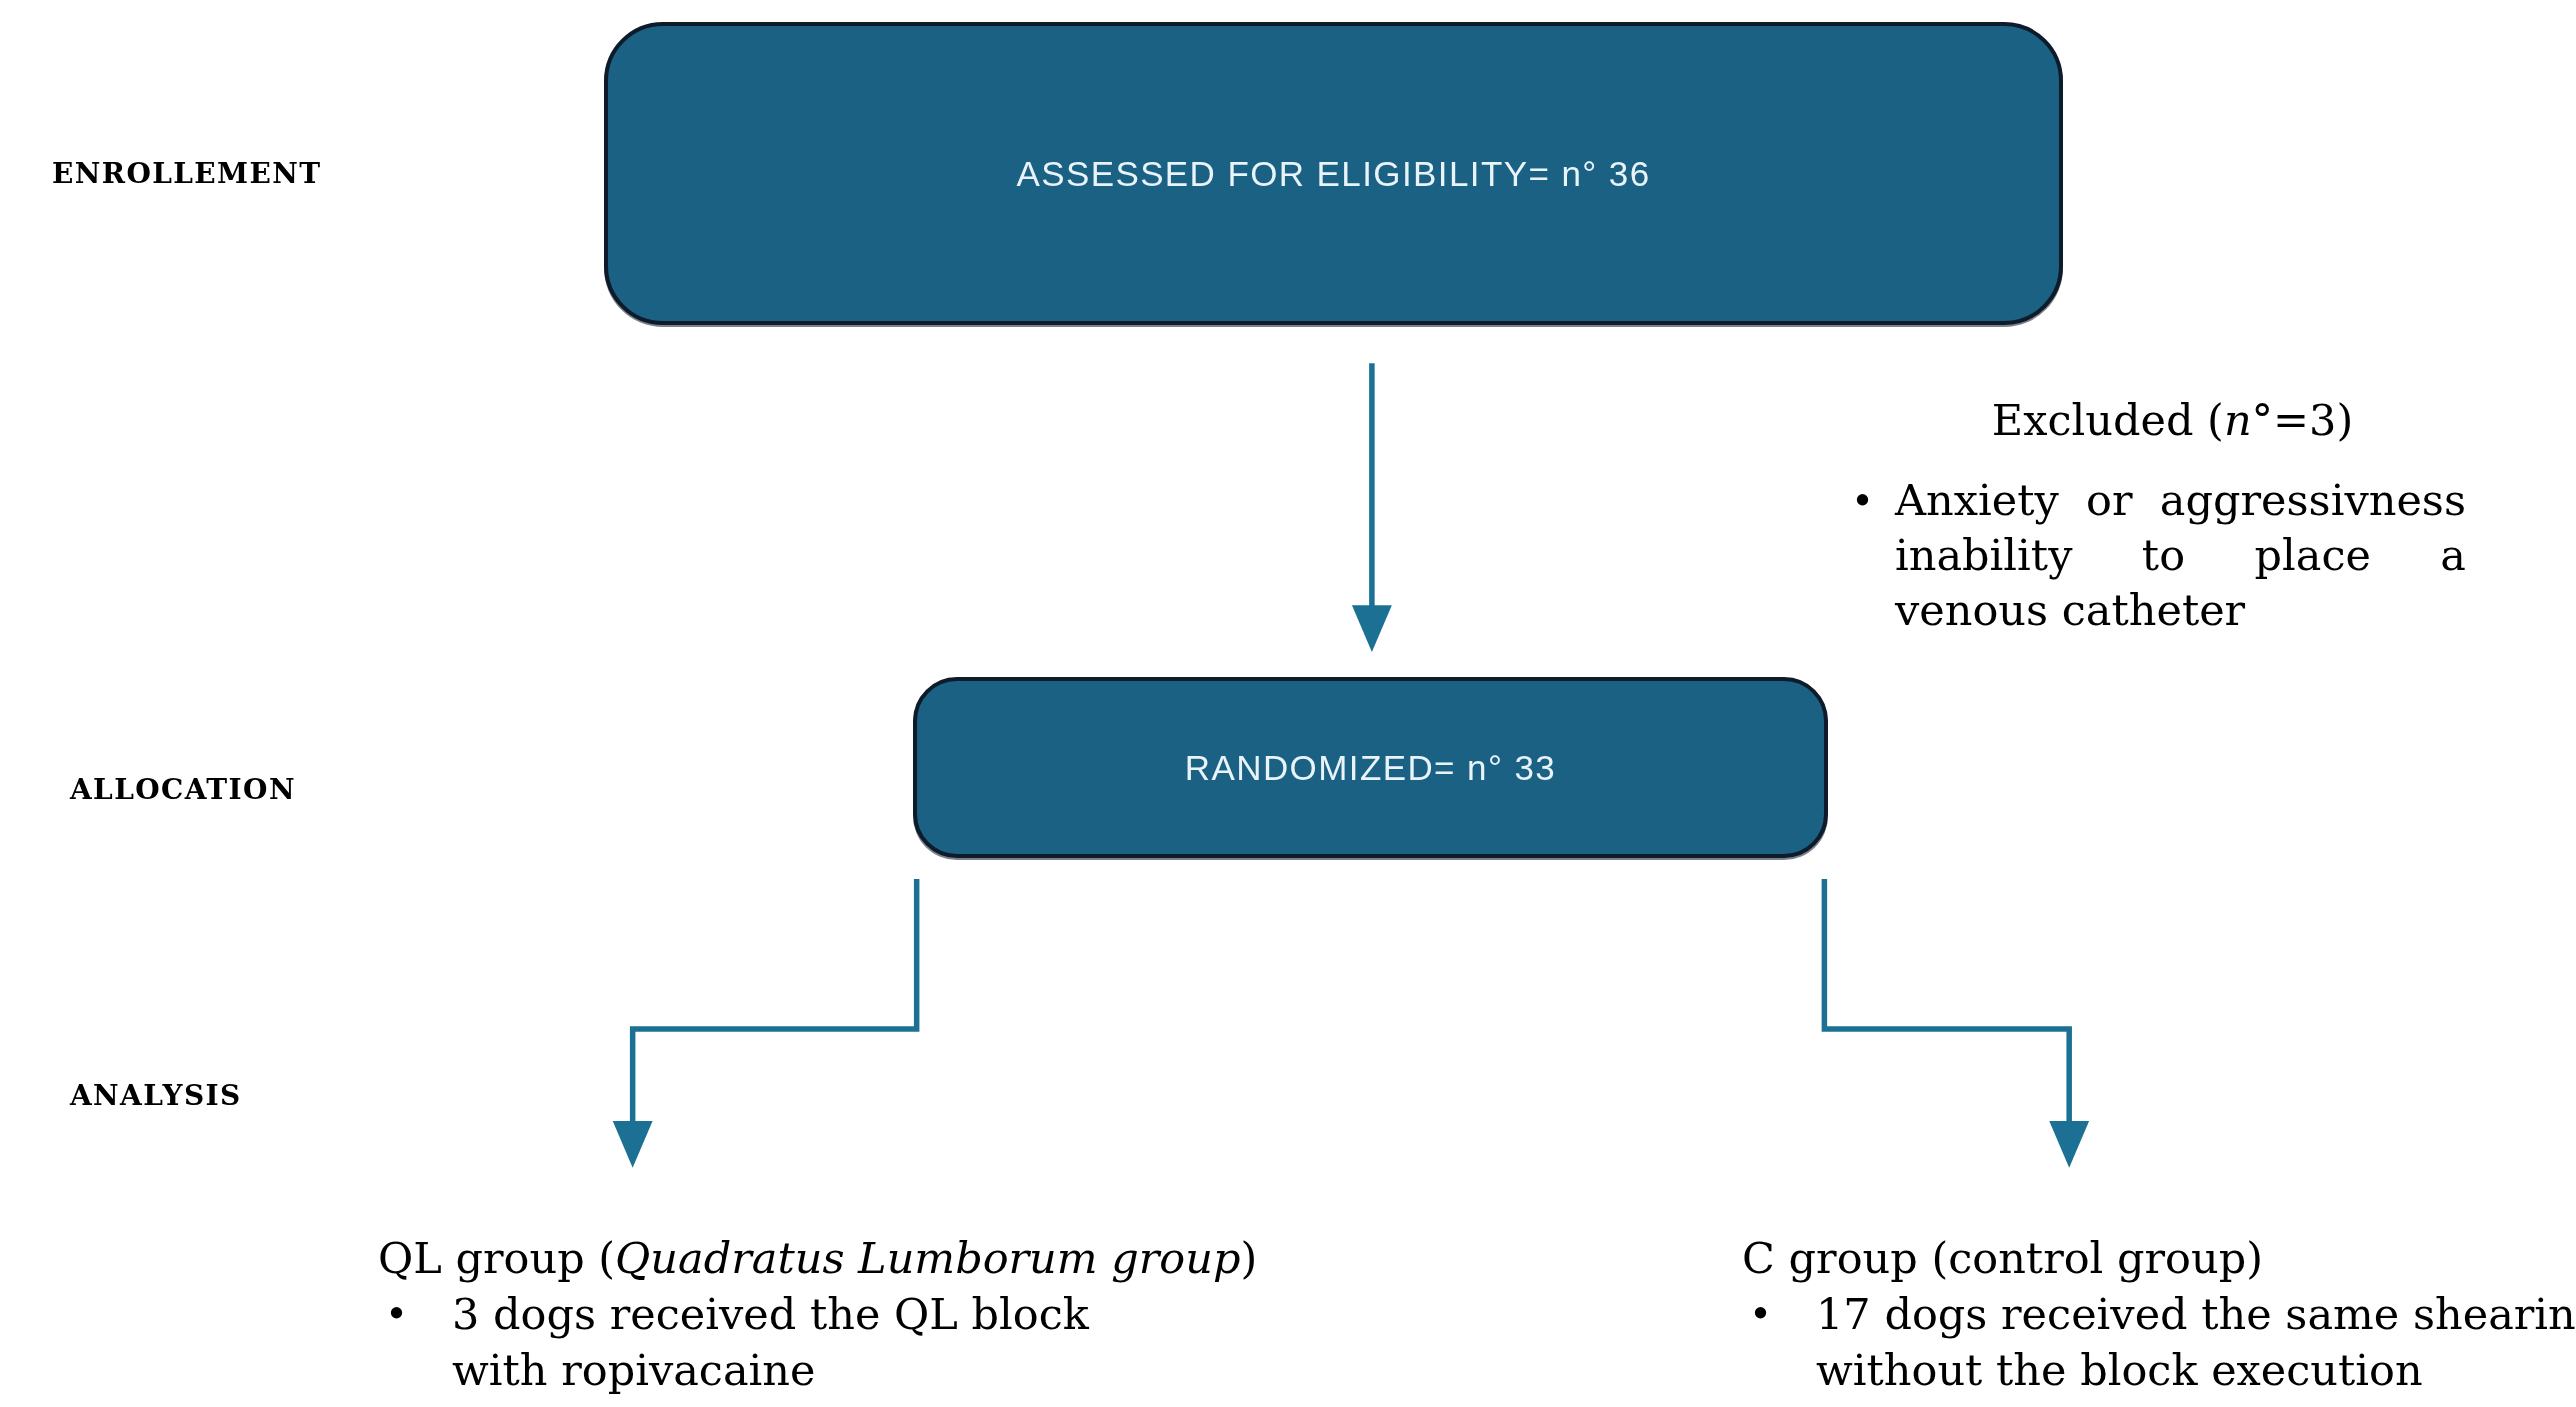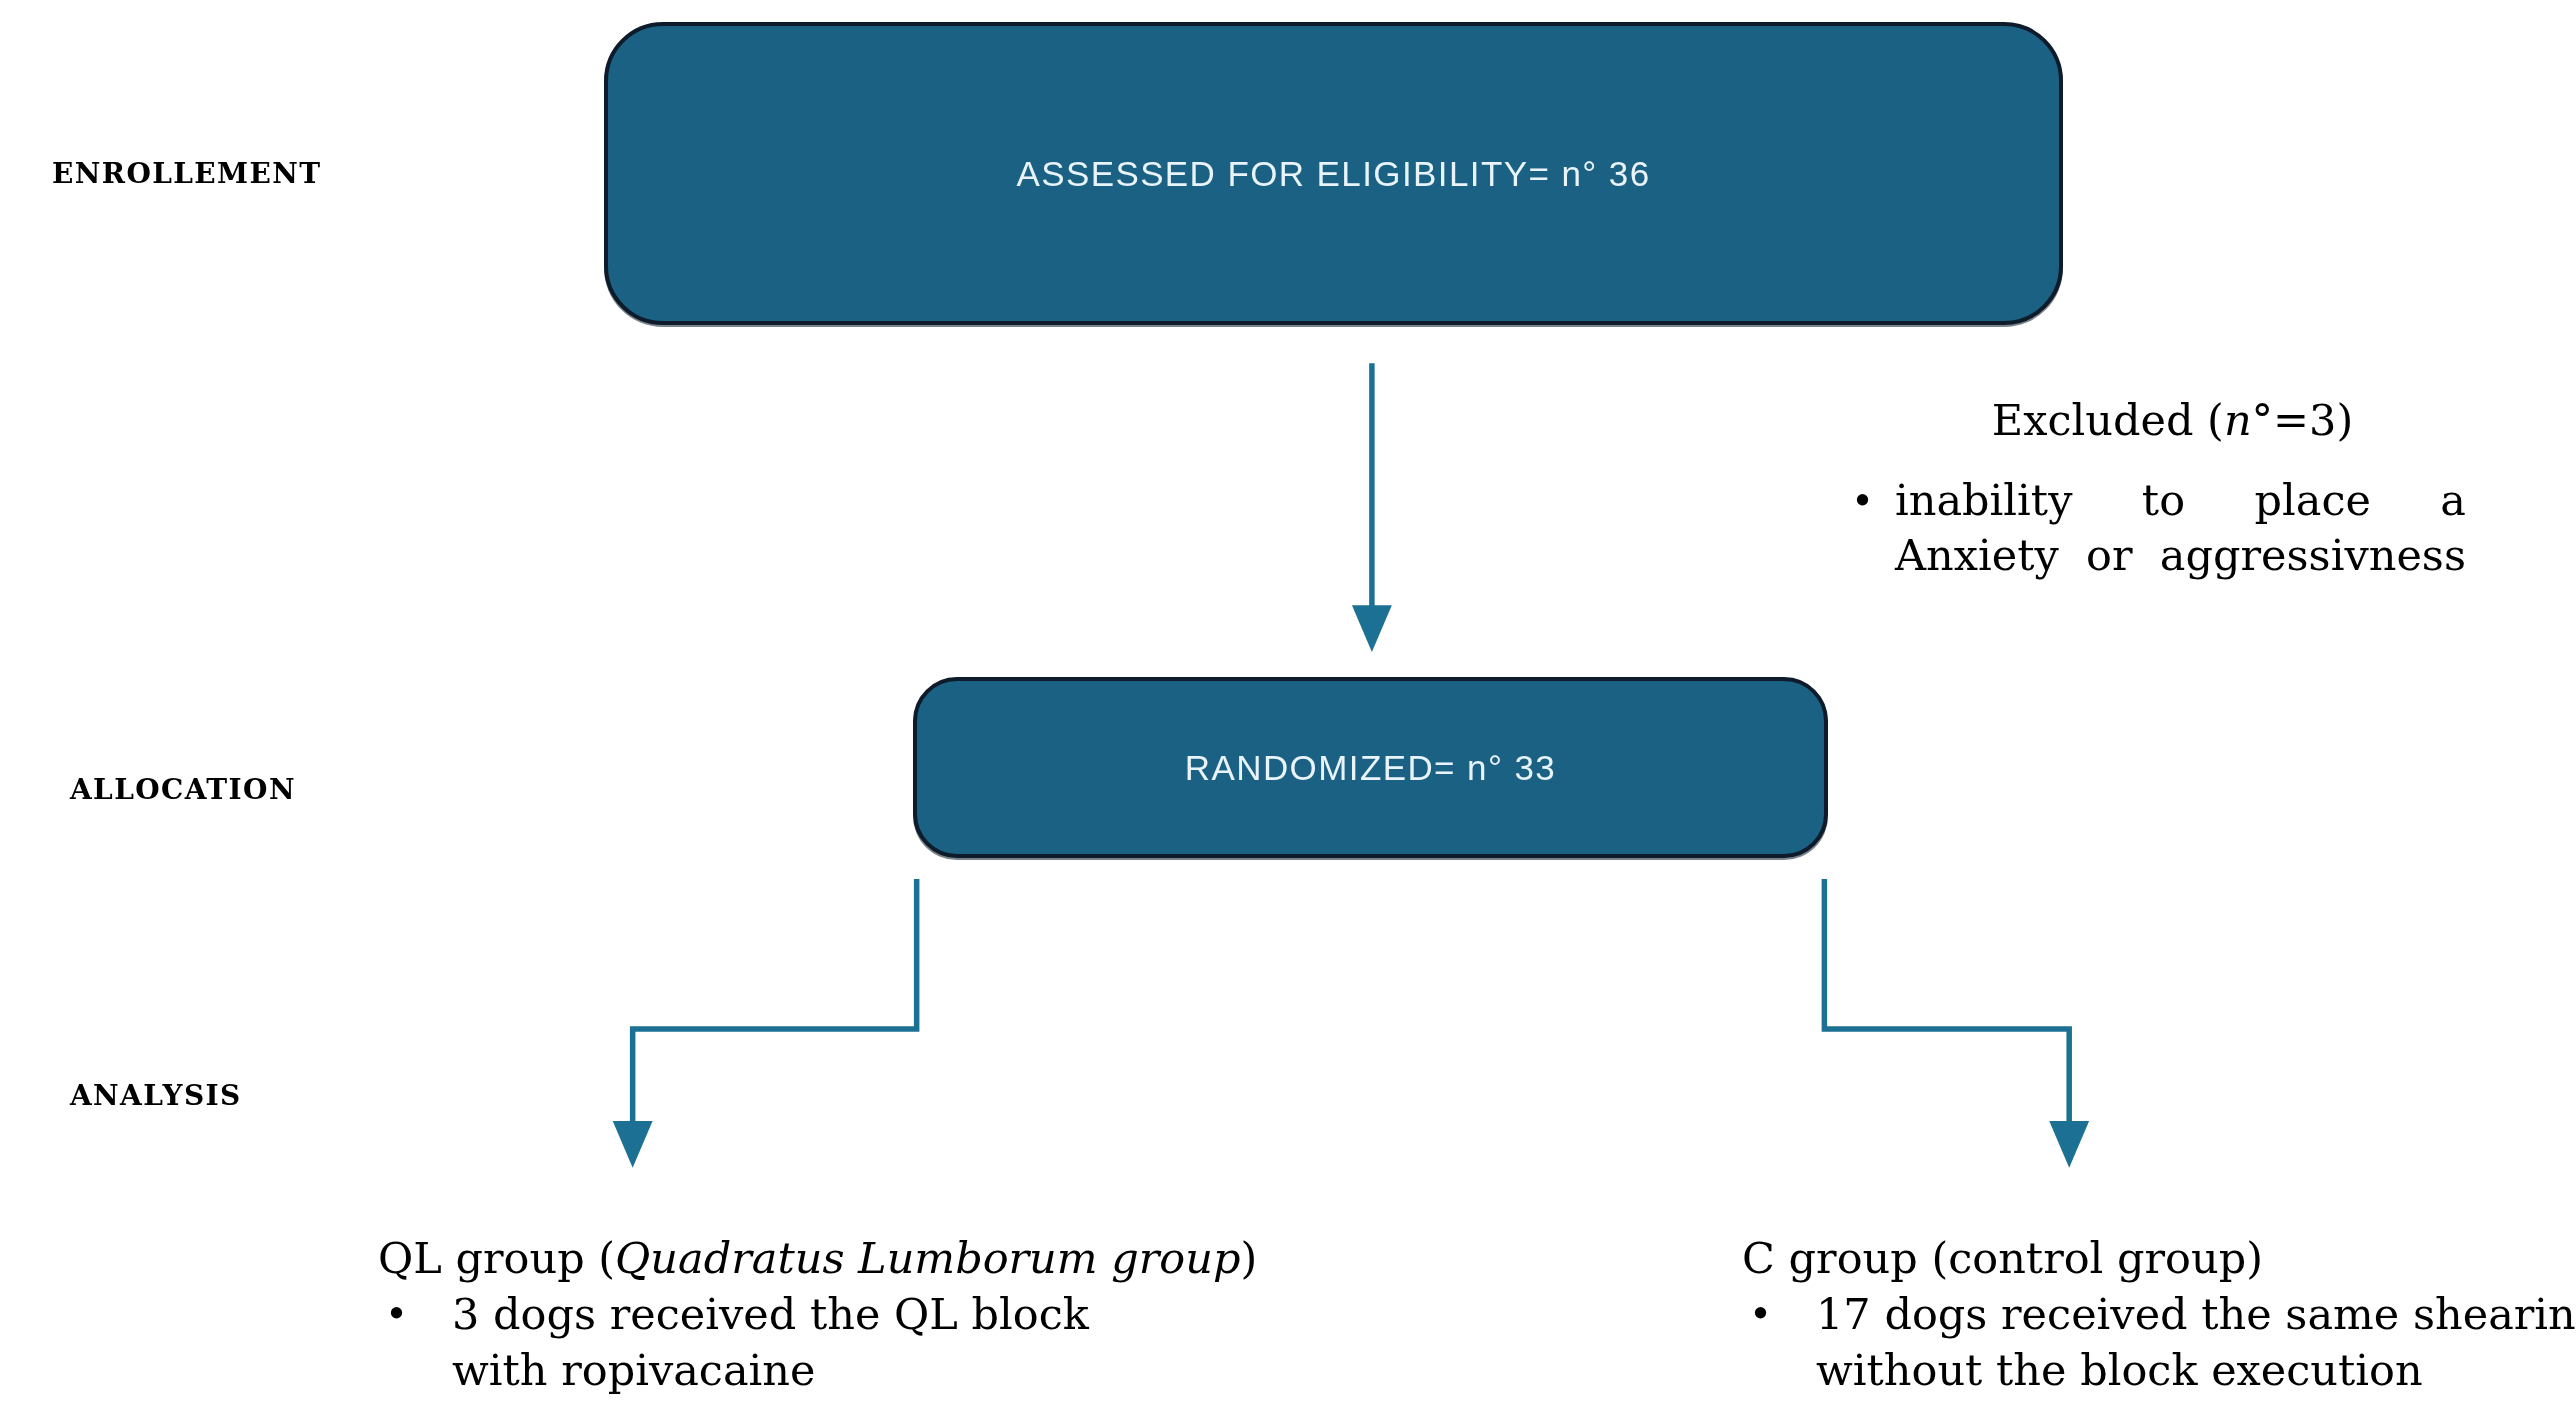--- a/index.html
+++ b/index.html
@@ -133,22 +133,23 @@
     <span>RANDOMIZED= n° 33</span>
   </div>
 
   <div class="note" id="excluded-block">
     <div class="excluded-title">
       <span>Excluded (</span><span class="italic">n</span><span>°=3)</span>
     </div>
     <div class="bullet-row">
       <span class="bullet-glyph">•</span>
       <div class="bullet-lines">
+        <div class="just">Anxiety or aggressivness</div>
         <div class="just">inability to place a</div>
-        <div class="just">Anxiety or aggressivness</div>
+        <div>venous catheter</div>
       </div>
     </div>
   </div>
 
   <div class="note group-note" id="ql-block">
     <div class="group-title">
       <span>QL group (</span><span class="italic">Quadratus Lumborum group</span><span>)</span>
     </div>
     <div class="bullet-row">
       <span class="bullet-glyph">•</span>

